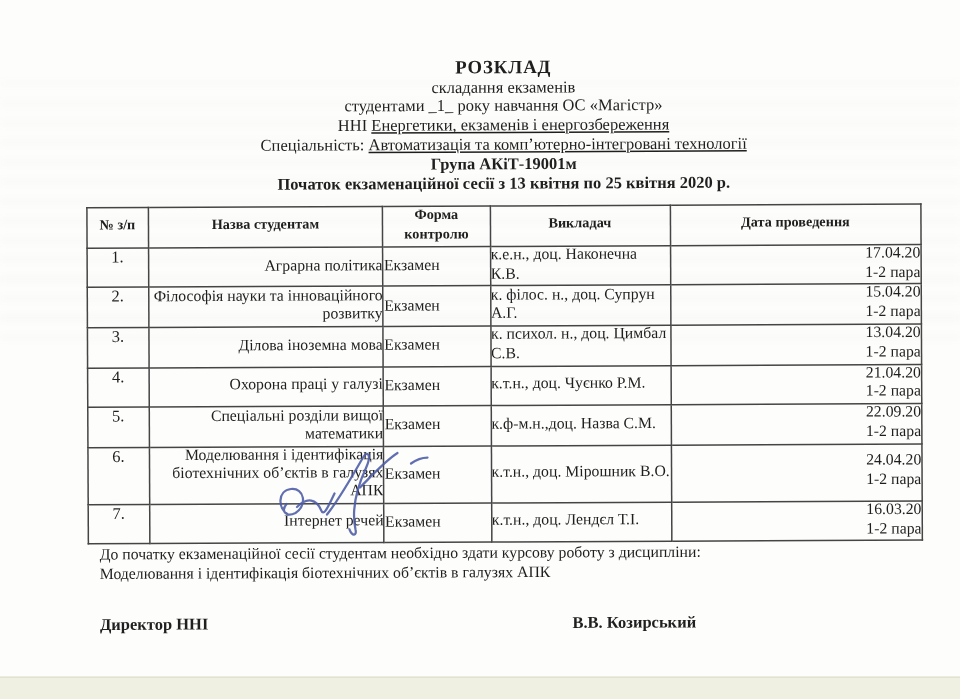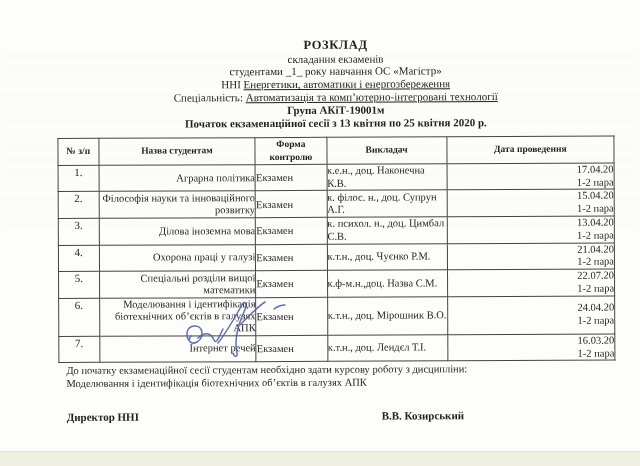--- a/index.html
+++ b/index.html
@@ -87,21 +87,21 @@
 
 <div class="scan">
   <div class="bleed"></div>
 
   <div class="content">
 
     <div class="hdr">
       <div class="title">РОЗКЛАД</div>
       <div>складання екзаменів</div>
       <div>студентами _1_ року навчання ОС «Магістр»</div>
-      <div><span>ННІ </span><span class="u">Енергетики, автоматики і енергозбереження</span></div>
+      <div><span>ННІ </span><span class="u">Енергетики, екзаменів і енергозбереження</span></div>
       <div><span>Спеціальність: </span><span class="u">Автоматизація та комп’ютерно-інтегровані технології</span></div>
       <div class="bold">Група АКіТ-19001м</div>
       <div class="bold">Початок екзаменаційної сесії  з 13 квітня по 25 квітня 2020 р.</div>
     </div>
 
     <table class="sched">
       <colgroup>
         <col style="width:7.3%">
           <col style="width:28.2%">
           <col style="width:12.8%">
@@ -155,21 +155,21 @@
               <div>21.04.20</div>
               <div>1-2 пара</div>
             </td>
       </tr>
       <tr class="r">
         <td class="c-num">5.</td>
         <td class="c-name">Спеціальні розділи вищої математики</td>
         <td class="c-form">Екзамен</td>
         <td class="c-lect">к.ф-м.н.,доц. Назва С.М.</td>
         <td class="c-date">
-              <div>22.07.20</div>
+              <div>22.09.20</div>
               <div>1-2 пара</div>
             </td>
       </tr>
       <tr class="r r-tall">
         <td class="c-num">6.</td>
         <td class="c-name">Моделювання і ідентифікація біотехнічних об’єктів в галузях АПК</td>
         <td class="c-form">Екзамен</td>
         <td class="c-lect">к.т.н., доц. Мірошник В.О.</td>
         <td class="c-date">
               <div>24.04.20</div>

